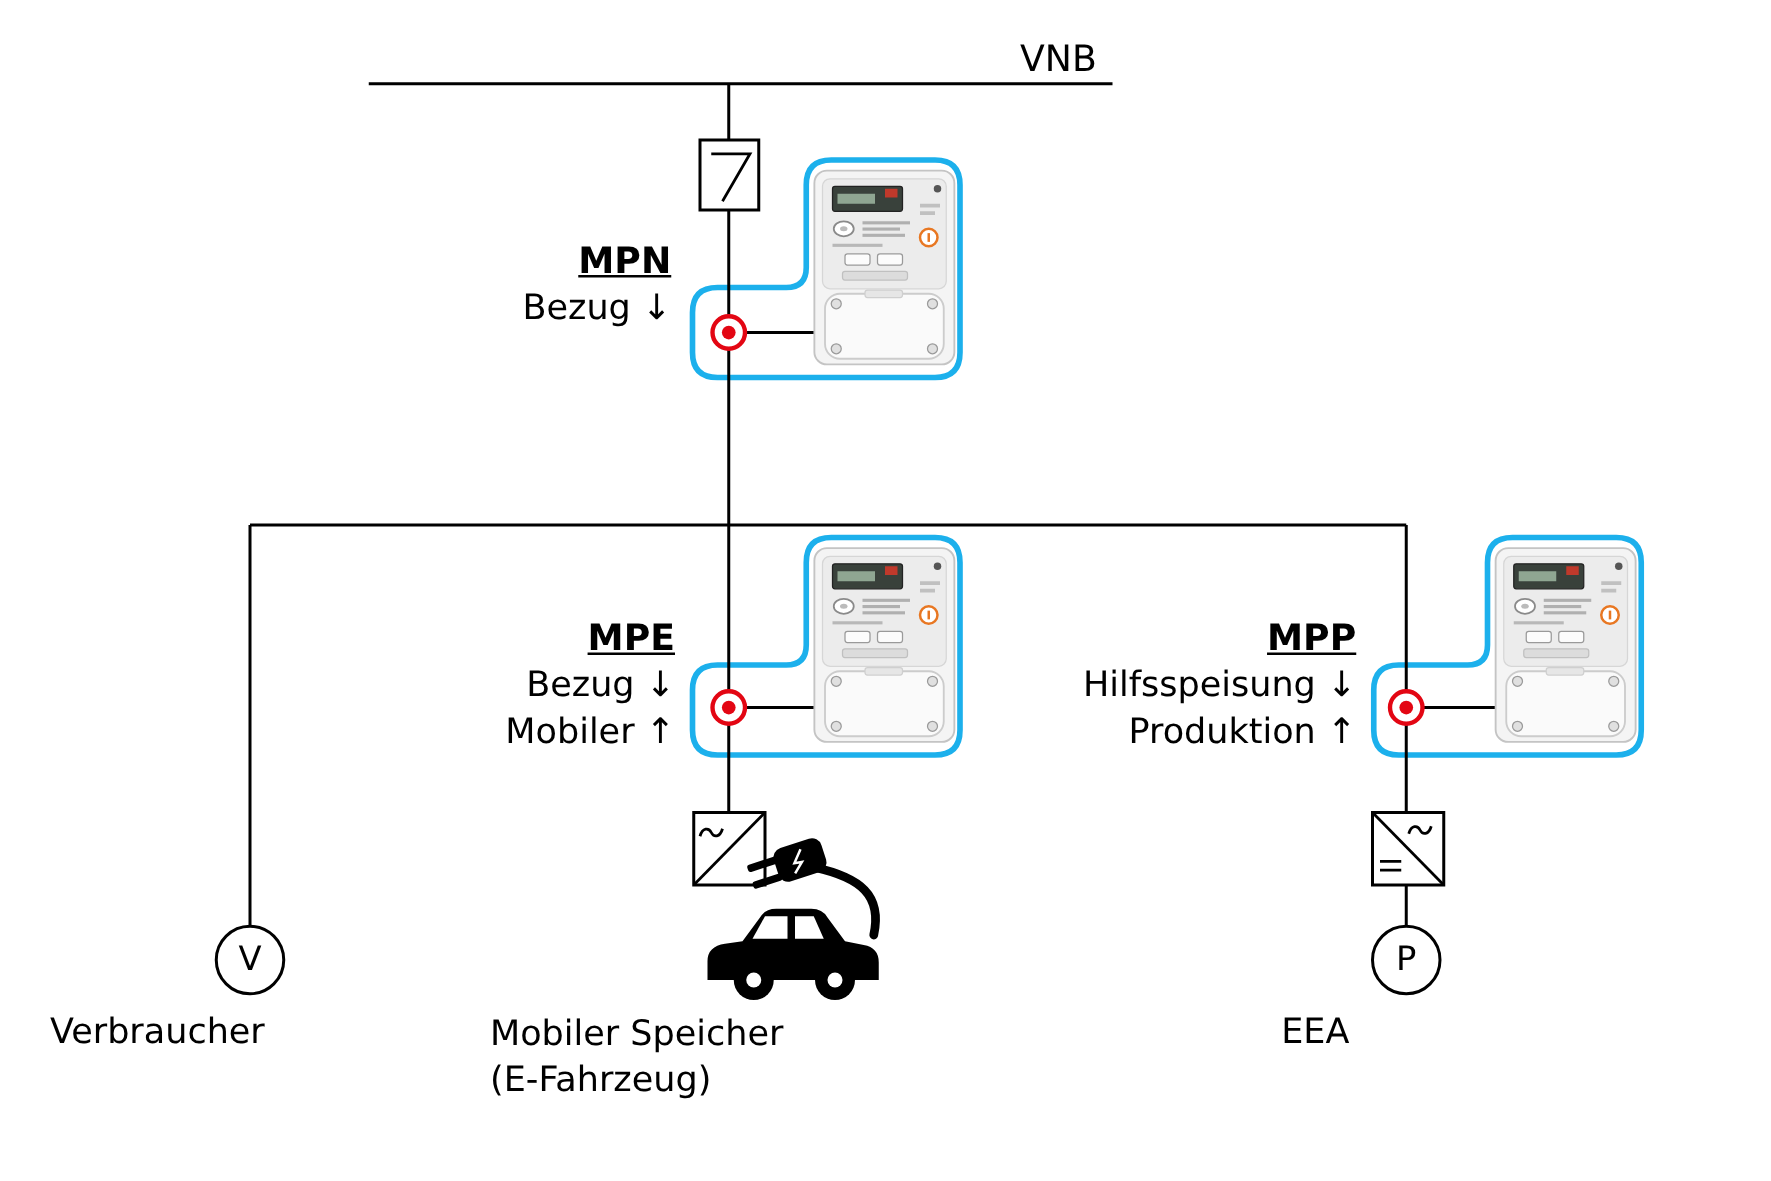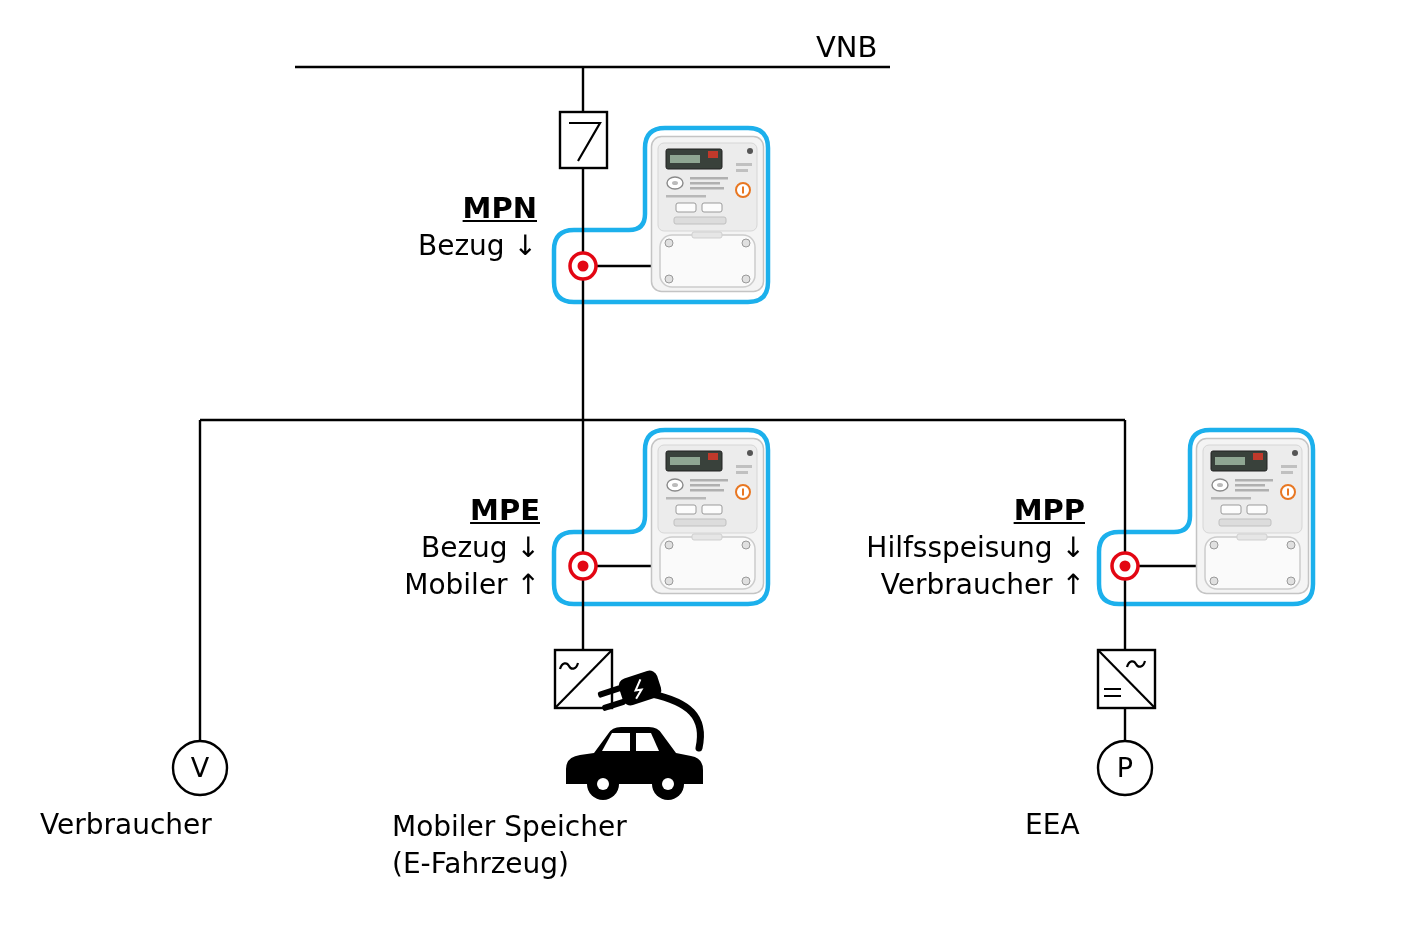--- a/index.html
+++ b/index.html
@@ -144,21 +144,21 @@
 
   <div class="mp-block" style="top:492px;right:877px;">
     <div class="mp-title">MPE</div>
     <div class="mp-sub">Bezug ↓</div>
     <div class="mp-sub">Mobiler ↑</div>
   </div>
 
   <div class="mp-block" style="top:492px;right:332px;">
     <div class="mp-title">MPP</div>
     <div class="mp-sub">Hilfsspeisung ↓</div>
-    <div class="mp-sub">Verbraucher ↑</div>
+    <div class="mp-sub">Produktion ↑</div>
   </div>
 
   <div class="node-letter" style="left:173px;top:752px;">V</div>
   <div class="node-letter" style="left:1098px;top:752px;">P</div>
 
   <div class="terminal-label" style="left:40px;top:806px;width:320px;">Verbraucher</div>
   <div class="terminal-label" style="left:392px;top:808px;width:360px;">
     <div>Mobiler Speicher</div>
     <div>(E-Fahrzeug)</div>
   </div>

